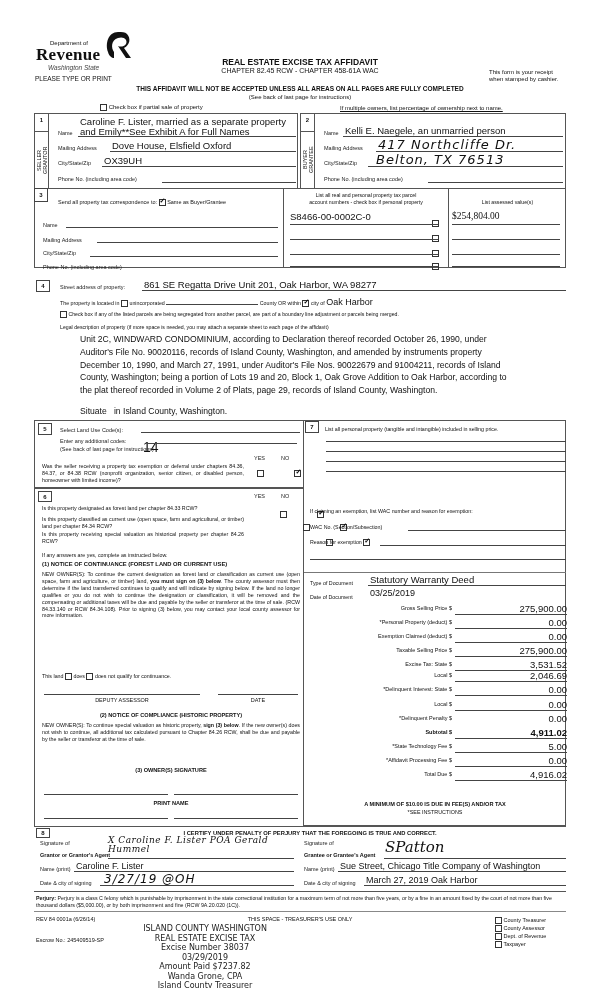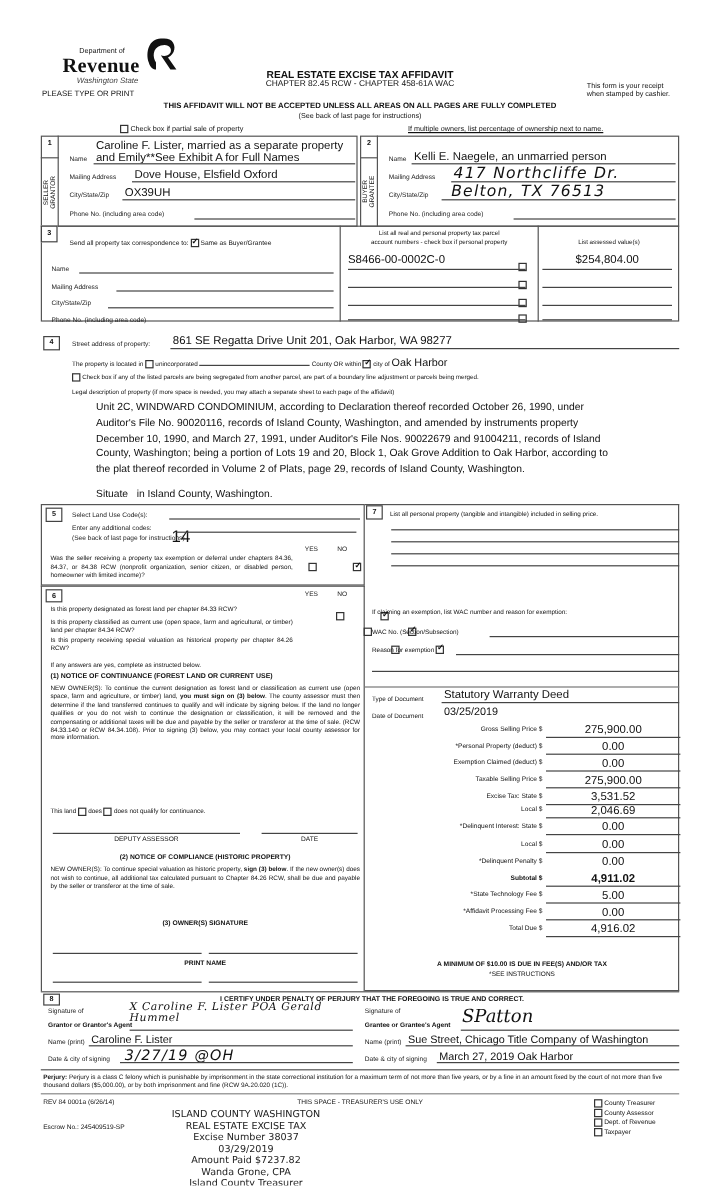--- a/index.html
+++ b/index.html
@@ -10,35 +10,35 @@
   .lbl { font-size: 5.5px; color: #222; }
   .val { font-size: 10px; color: #111; }
   .hand { font-family: "DejaVu Sans", sans-serif; font-size: 13px; font-style: italic; letter-spacing: 1px; }
   .line { position: absolute; border-bottom: 0.8px solid #444; }
   .box { position: absolute; border: 0.8px solid #555; }
   .numbox { position: absolute; border: 0.8px solid #444; width: 14px; height: 11px; font-size: 6px; font-weight: bold; text-align: center; line-height: 10px; background: #fff; }
   .cb { display: inline-block; width: 7px; height: 7px; border: 0.8px solid #333; vertical-align: middle; position: relative; }
   .cb.checked::after { content: "✓"; position: absolute; left: 0; top: -3px; font-size: 7px; font-weight: bold; }
   .bold { font-weight: bold; }
   .center { text-align: center; }
-  .right { text-align: center; }
+  .right { text-align: left; font-family: Liberation Serif, serif; }
   .vert { position: absolute; writing-mode: vertical-rl; transform: rotate(180deg); font-size: 5.5px; text-align: center; line-height: 6px; }
   .justify { text-align: justify; }
   .money-row { position: absolute; left: 300px; width: 270px; height: 13px; }
   .money-row .ml { position: absolute; right: 118px; top: 2px; font-size: 5.5px; }
-  .money-row .mv { position: absolute; left: 155px; width: 112px; top: 0; border-bottom: 0.8px solid #444; text-align: center; font-size: 9.5px; }
+  .money-row .mv { position: absolute; left: 155px; width: 112px; top: 0; border-bottom: 0.8px solid #444; text-align: right; font-size: 9.5px; }
   .stamp { font-family: "DejaVu Sans", sans-serif; font-size: 8px; line-height: 9.5px; text-align: center; color: #222; }
 </style>
 </head>
 <body>
 
 
 
 
-<div class="abs" style="left:36px;top:32px;width:100px;height:50px;margin-left:16px;">
+<div class="abs" style="left:36px;top:32px;width:100px;height:50px;">
   <div class="abs small" style="left:14px;top:8px;font-size:6px;">Department of</div>
   <div class="abs" style="left:0;top:13px;font-family:'Liberation Serif',serif;font-size:17px;font-weight:bold;letter-spacing:0.3px;">Revenue</div>
   <div class="abs" style="left:12px;top:32px;font-size:6.5px;font-style:italic;color:#444;">Washington State</div>
   <svg class="abs" style="left:68px;top:-2px;" width="28" height="30" viewBox="0 0 28 30">
     <path d="M14 2 C4 2 1 14 4 22 C5 26 8 28 10 28 L10 22 C7 18 7 10 14 8 C20 6 24 10 22 14 C20 17 16 17 14 16 L22 28 L27 28 L20 18 C26 15 27 8 23 4 C21 2 18 2 14 2 Z" fill="#111"></path>
   </svg>
 </div>
 <div class="abs small" style="left:35px;top:75px;font-size:6.5px;">PLEASE TYPE OR PRINT</div>
 <div class="abs center bold" style="left:0;width:600px;top:57px;font-size:8.5px;">REAL ESTATE EXCISE TAX AFFIDAVIT</div>
 <div class="abs center" style="left:0;width:600px;top:67px;font-size:7px;">CHAPTER 82.45 RCW - CHAPTER 458-61A WAC</div>

